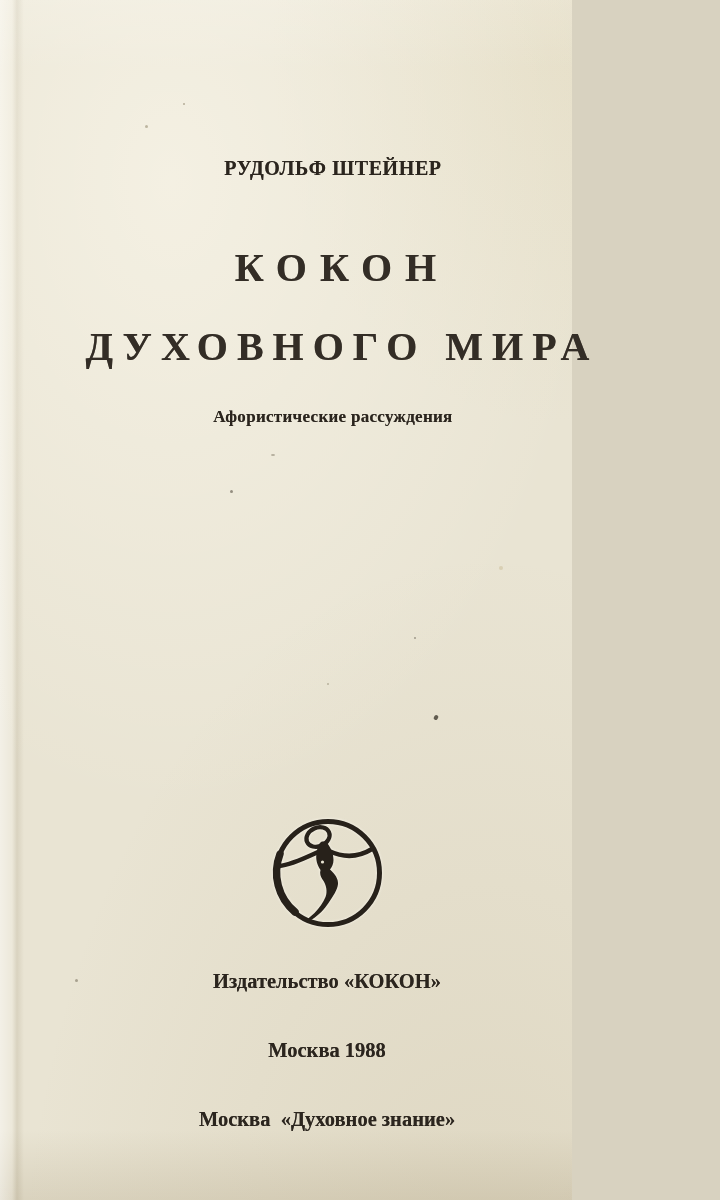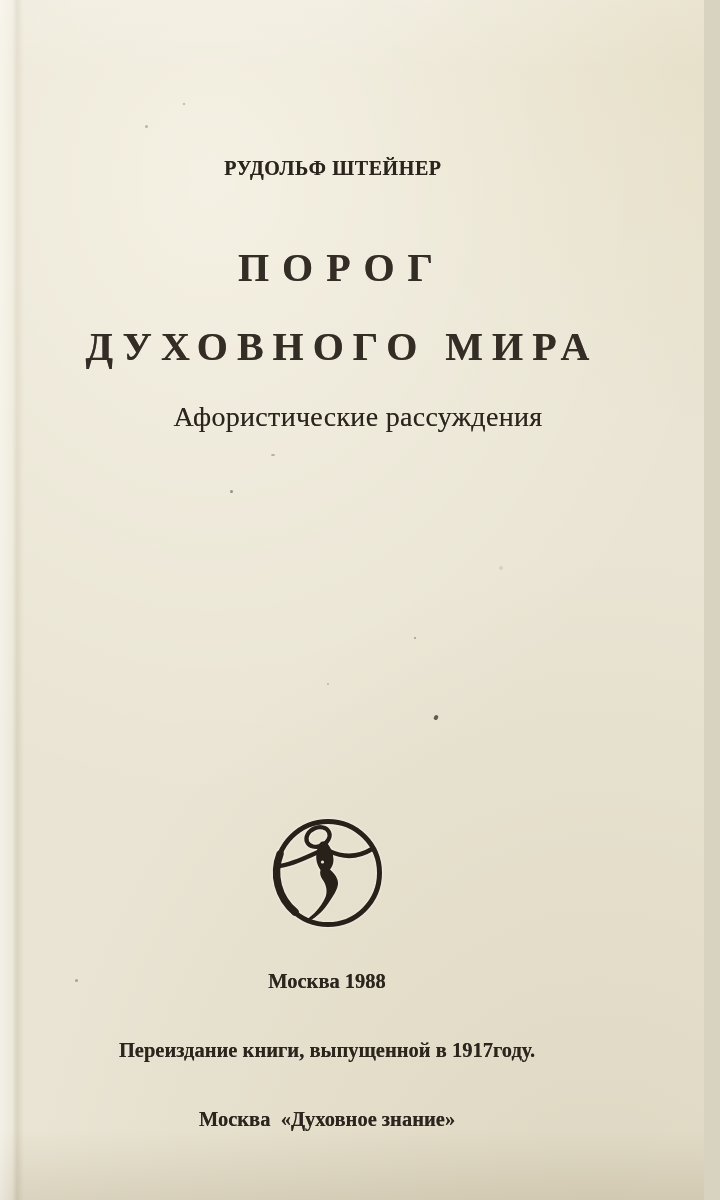--- a/index.html
+++ b/index.html
@@ -5,21 +5,21 @@
   html, body {
     margin: 0;
     padding: 0;
     width: 720px;
     height: 1200px;
     background: #d8d2c0;
     overflow: hidden;
   }
   .photo {
     position: relative;
-    width: 704px;
+    width: 572px;
     height: 1200px;
     font-family: "Liberation Serif", "DejaVu Serif", serif;
     color: #2b251e;
     background:
       radial-gradient(120% 85% at 30% 15%, rgba(255,252,242,0.50), rgba(255,252,242,0) 62%),
       radial-gradient(70% 45% at 96% 4%, rgba(214,196,140,0.14), rgba(214,196,140,0) 70%),
       radial-gradient(150% 120% at 85% 112%, rgba(158,138,92,0.16), rgba(158,138,92,0) 55%),
       linear-gradient(to right, rgba(255,255,255,0.45) 0px, rgba(255,255,255,0.16) 12px, rgba(110,95,62,0.13) 17px, rgba(110,95,62,0.0) 24px),
       linear-gradient(to top, rgba(125,105,65,0.14) 0px, rgba(125,105,65,0.0) 70px),
       linear-gradient(to bottom, rgba(255,255,255,0.18) 0px, rgba(255,255,255,0) 70px),
@@ -52,24 +52,24 @@
     font-weight: 700;
     line-height: 42px;
     color: #332d26;
     text-shadow: 0 0 0.5px rgba(43,37,30,0.55);
   }
   .title.line1 { top: 247px; letter-spacing: 13px; margin-right: -13px; }
   .title.line2 { top: 326px; letter-spacing: 9px;  margin-right: -9px; }
   .subtitle {
     position: absolute;
     width: 100%;
-    left: 29px;
+    left: 4px;
     top: 403px;
-    font-size: 28px;
-    font-weight: 400;
+    font-size: 17px;
+    font-weight: 700;
     letter-spacing: 0.3px;
     line-height: 28px;
     text-shadow: 0 0 0.4px rgba(43,37,30,0.6);
   }
   .emblem {
     position: absolute;
     left: 269px;
     top: 816px;
     width: 118px;
     height: 114px;
@@ -103,21 +103,21 @@
   .s9 { left: 327px; top: 683px; width: 2px; height: 2px; background: #8a8068; opacity: 0.5; }
 </style>
 </head>
 <body>
 
 <div class="photo">
 
   <div class="content">
     <div class="author">РУДОЛЬФ ШТЕЙНЕР</div>
 
-    <div class="title line1">ПОРОГ</div>
+    <div class="title line1">КОКОН</div>
 
     <div class="title line2">ДУХОВНОГО МИРА</div>
 
     <div class="subtitle">Афористические рассуждения</div>
   </div>
 
   <svg class="emblem" viewBox="0 0 118 114" xmlns="http://www.w3.org/2000/svg">
 
     <circle cx="59" cy="57" r="51.5" fill="none" stroke="#27211a" stroke-width="5"></circle>
 
@@ -141,22 +141,22 @@
       C 50 92 54.5 86.5 56.5 81
       C 58.5 75.5 57.5 69 53.5 63.5
       C 51.5 60.5 50.5 57.5 51.5 54
       C 48 49 46.5 43 47.5 37.5
       C 48.3 31.5 50 27.5 52 26 Z"></path>
 
     <circle cx="53.5" cy="46" r="1.6" fill="#e9e4d3"></circle>
   </svg>
 
   <div class="imprint">
+    <div>Издательство «КОКОН»</div>
     <div>Москва 1988</div>
-    <div>Переиздание книги, выпущенной в 1917году.</div>
     <div>Москва  «Духовное знание»</div>
   </div>
 
   <div class="speck s1"></div>
   <div class="speck s2"></div>
   <div class="speck s3"></div>
   <div class="speck s4"></div>
   <div class="speck s5"></div>
   <div class="speck s6"></div>
   <div class="speck s7"></div>

